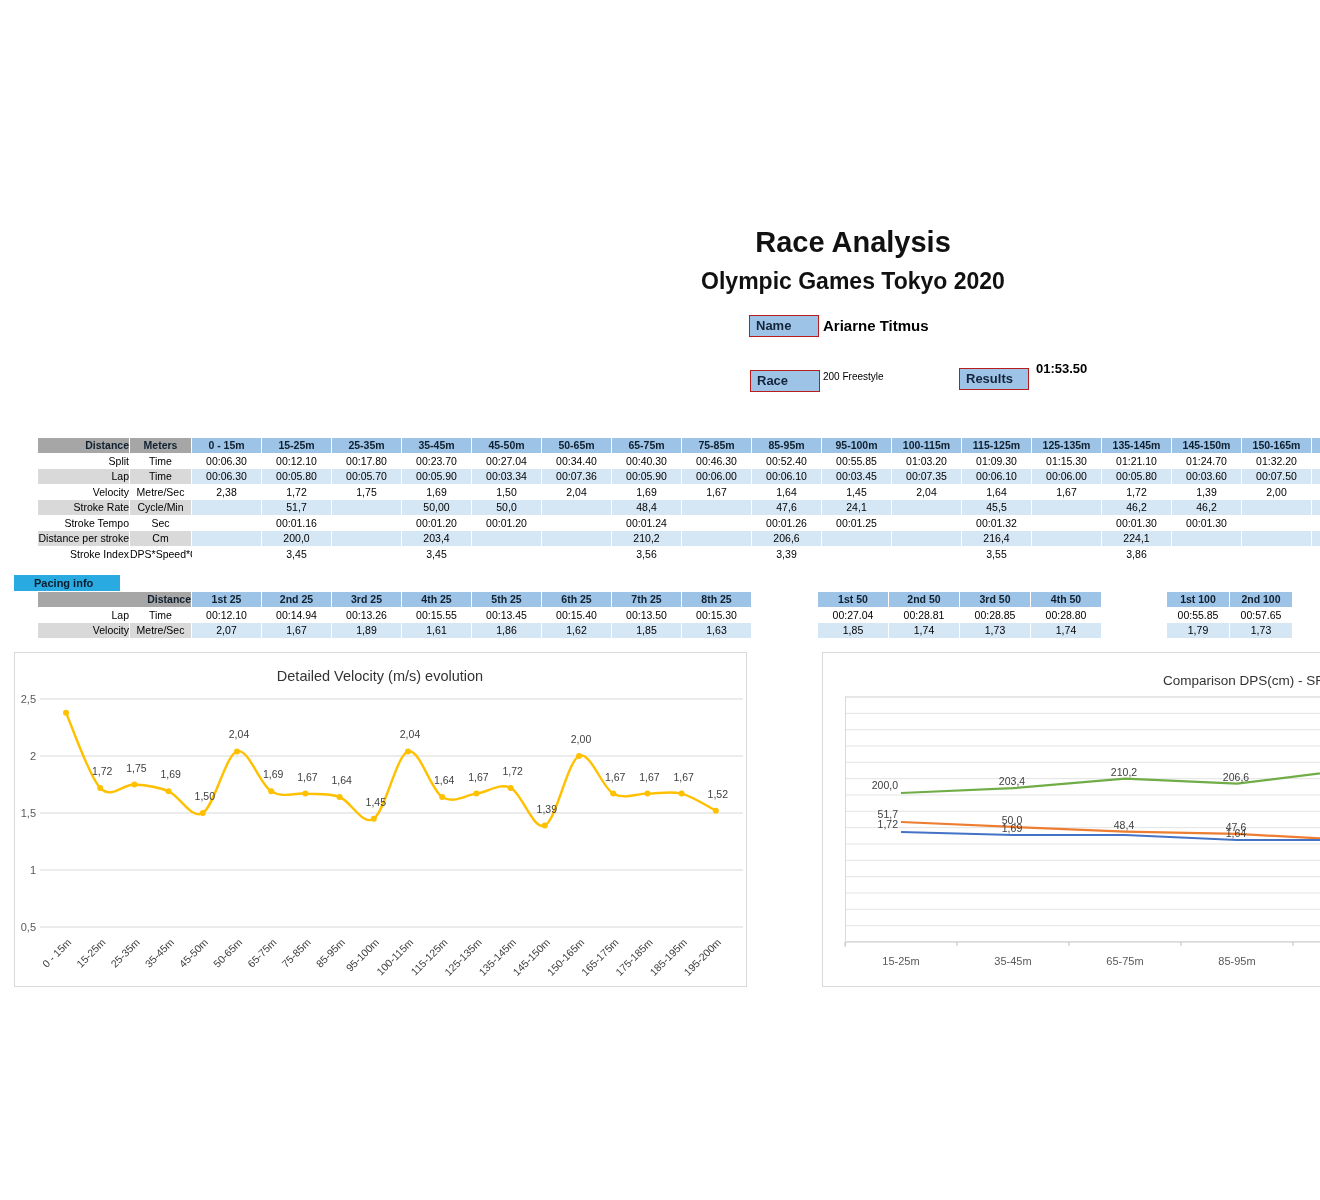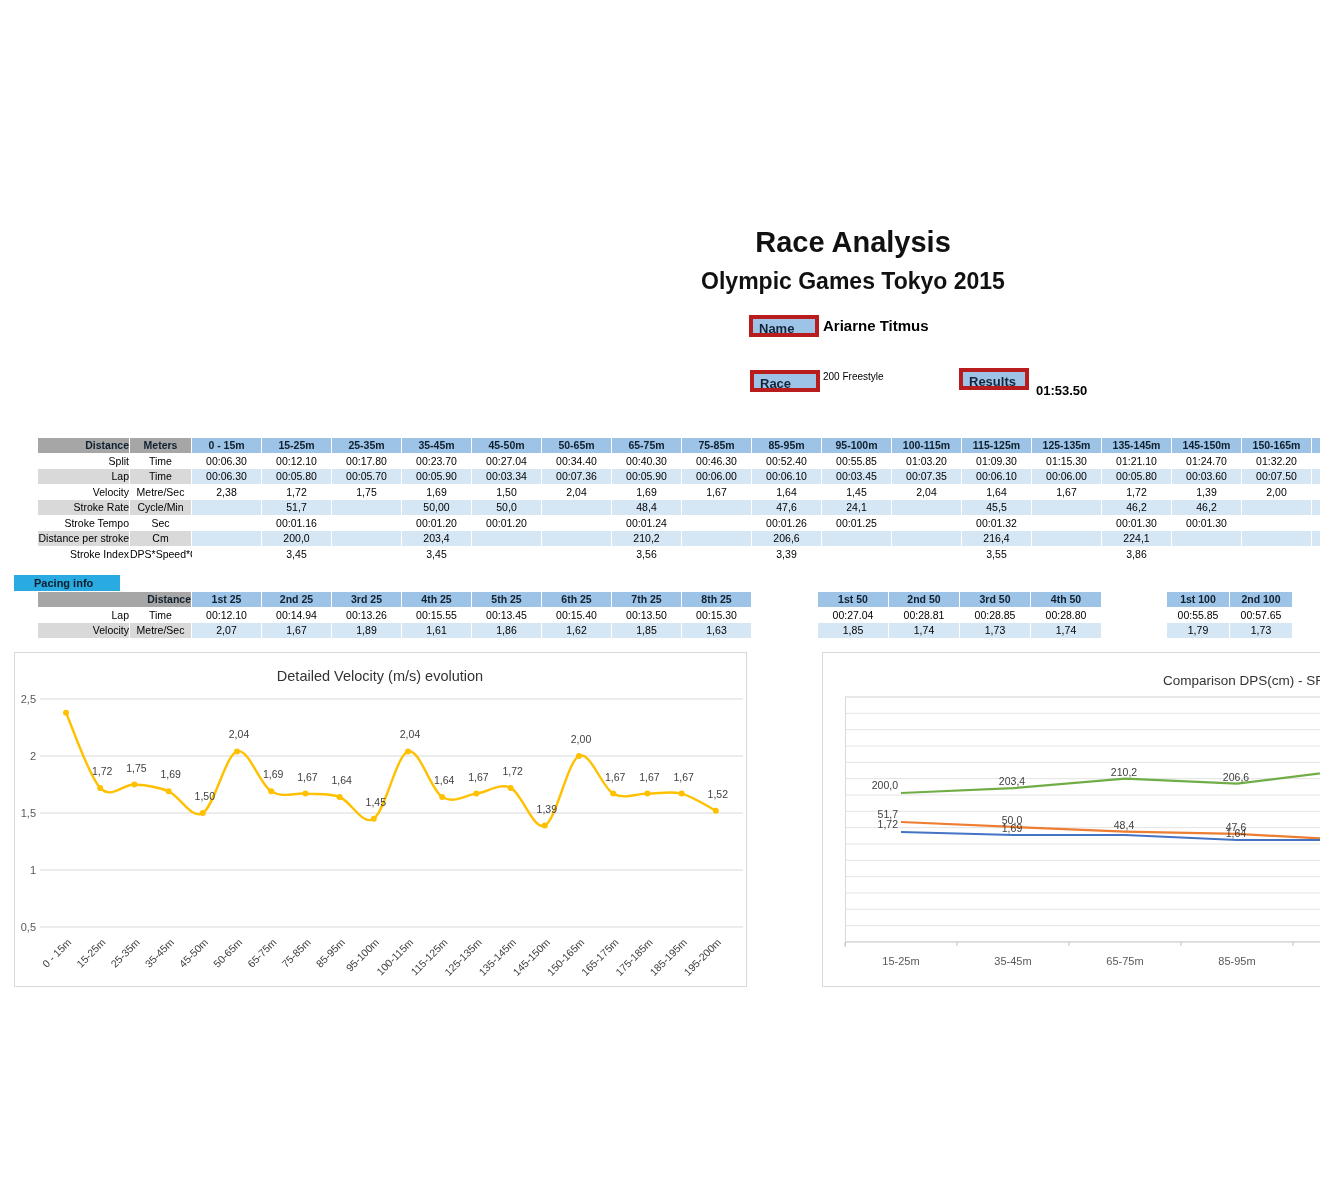--- a/index.html
+++ b/index.html
@@ -3,21 +3,21 @@
 <meta charset="utf-8">
 <style>
   html,body{margin:0;padding:0;}
   body{
     width:1320px;height:1200px;position:relative;overflow:hidden;
     background:#ffffff;font-family:"Liberation Sans",sans-serif;color:#000;
   }
   .abs{position:absolute;}
   .title{left:700px;top:226px;width:306px;text-align:center;font-size:29px;font-weight:600;color:#111;}
   .subtitle{left:660px;top:268px;width:386px;text-align:center;font-size:23px;font-weight:600;color:#111;}
-  .fieldbox{background:#9DC3E6;border:4px solid #b91c1c;font-weight:700;font-size:13px;color:#14243a;
+  .fieldbox{background:#9DC3E6;border:1px solid #b91c1c;font-weight:700;font-size:13px;color:#14243a;
             line-height:20px;padding-left:6px;box-sizing:border-box;}
   .fieldval{font-size:15px;font-weight:600;line-height:22px;white-space:nowrap;}
   .fieldval.small{font-size:10px;font-weight:400;margin-top:8px;}
   .fieldval.bold{font-size:13px;font-weight:600;}
   .pacing-tab{background:#29ABE2;font-size:11px;font-weight:700;color:#0b1c2c;
               line-height:16px;padding-left:20px;box-sizing:border-box;}
   .grid{display:grid;grid-auto-rows:15.5px;}
   .cell{font-size:10.5px;line-height:15.5px;white-space:nowrap;overflow:hidden;
         border-right:1px solid #fff;border-bottom:1px solid #fff;text-align:center;box-sizing:border-box;}
   .cell.lab{text-align:right;margin-left:24px;}
@@ -28,30 +28,30 @@
   .c-lgray{background:#D9D9D9;}
   .c-lblue{background:#D5E6F5;}
   .c-white{background:#FFFFFF;}
   .span2{grid-column:span 2;}
   svg{display:block;}
 </style>
 </head>
 <body>
 
 <div class="abs title">Race Analysis</div>
-<div class="abs subtitle">Olympic Games Tokyo 2015</div>
+<div class="abs subtitle">Olympic Games Tokyo 2020</div>
 
 <div class="abs fieldbox" style="left:749px;top:315px;width:70px;height:22px;">Name</div>
 <div class="abs fieldval" style="left:823px;top:315px;">Ariarne Titmus</div>
 
 <div class="abs fieldbox" style="left:750px;top:370px;width:70px;height:22px;">Race</div>
 <div class="abs fieldval small" style="left:823px;top:358px;">200 Freestyle</div>
 
 <div class="abs fieldbox" style="left:959px;top:368px;width:70px;height:22px;">Results</div>
-<div class="abs fieldval bold" style="left:1036px;top:358px;margin-top:22px;">01:53.50</div>
+<div class="abs fieldval bold" style="left:1036px;top:358px;">01:53.50</div>
 
 <div id="main-table" class="abs grid" style="left:14px;top:438px;width:1368px;grid-template-columns:116px 62px repeat(17,70px);">
     <div class="cell c-gray b lab">Distance</div>
     <div class="cell c-gray b">Meters</div>
     <div class="cell c-blue b">0 - 15m</div>
     <div class="cell c-blue b">15-25m</div>
     <div class="cell c-blue b">25-35m</div>
     <div class="cell c-blue b">35-45m</div>
     <div class="cell c-blue b">45-50m</div>
     <div class="cell c-blue b">50-65m</div>

